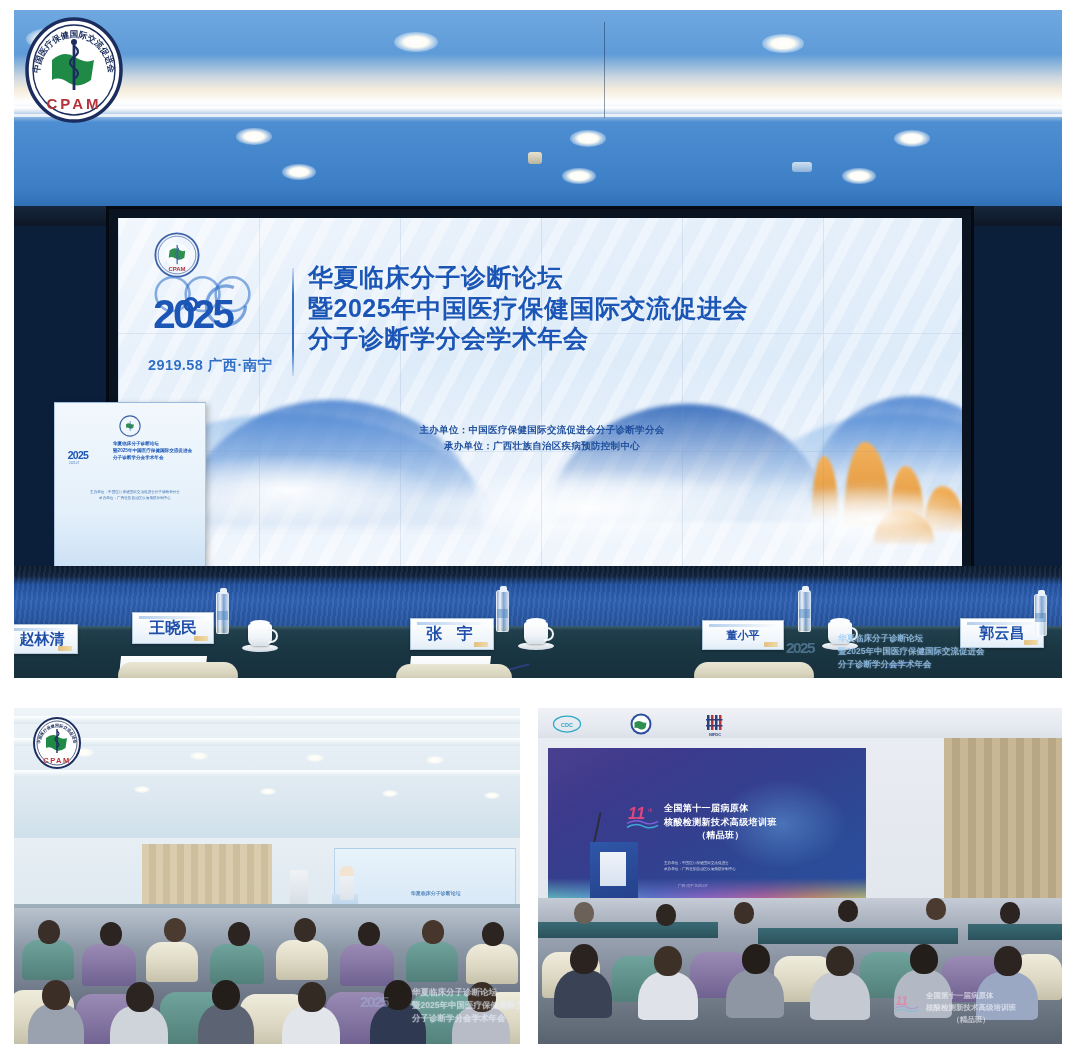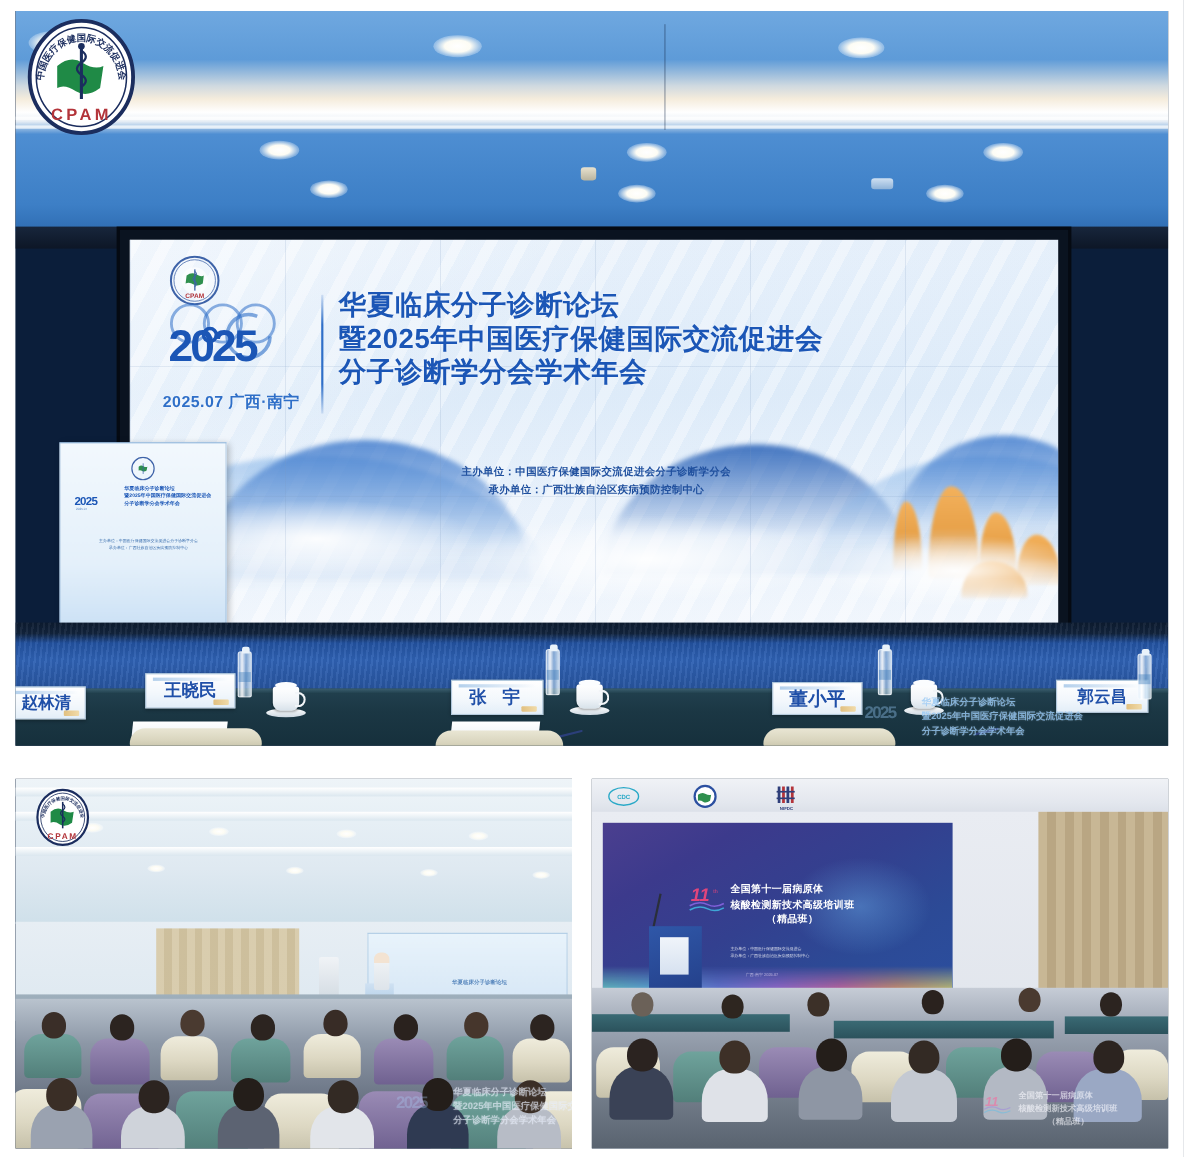--- a/index.html
+++ b/index.html
@@ -455,21 +455,21 @@
           <svg viewBox="0 0 200 110">
             <path d="M12 34 a26 26 0 0 1 52 0 a26 26 0 0 1 -52 0" fill="none" stroke="#2f6fc8" stroke-width="4" opacity=".55"></path>
             <path d="M58 34 a26 26 0 0 1 52 0 a26 26 0 0 1 -52 0" fill="none" stroke="#2f6fc8" stroke-width="4" opacity=".55"></path>
             <path d="M104 34 a26 26 0 0 1 52 0 a26 26 0 0 1 -52 0" fill="none" stroke="#2f6fc8" stroke-width="4" opacity=".55"></path>
             <path d="M150 52 a30 30 0 1 1 -18 -28" fill="none" stroke="#2f6fc8" stroke-width="5" opacity=".6"></path>
             <text x="8" y="86" font-size="62" font-weight="900" fill="#1b56b6" font-family="Liberation Sans, sans-serif" letter-spacing="-4">2025</text>
             <circle cx="66" cy="50" r="9" fill="none" stroke="#1b56b6" stroke-width="5"></circle>
           </svg>
         </div>
 
-        <div class="date-line">2025.07  广西·南宁</div>
+        <div class="date-line">2919.58  广西·南宁</div>
 
         <div class="vdiv"></div>
 
         <div class="title-lines">
           <div class="t-line t1">华夏临床分子诊断论坛</div>
           <div class="t-line t2">暨2025年中国医疗保健国际交流促进会</div>
           <div class="t-line t3">分子诊断学分会学术年会</div>
         </div>
 
         <div class="org-lines">
@@ -515,21 +515,21 @@
     <div class="placard" style="left:-8px;  top:614px; width:72px; height:30px;">
       <span style="font-size:15px">赵林清</span>
     </div>
     <div class="placard" style="left:118px; top:602px; width:82px; height:32px;">
       <span style="font-size:16px">王晓民</span>
     </div>
     <div class="placard" style="left:396px; top:608px; width:84px; height:32px;">
       <span style="font-size:16px;letter-spacing:5px">张 宇</span>
     </div>
     <div class="placard" style="left:688px; top:610px; width:82px; height:30px;">
-      <span style="font-size:17px">董小平</span>
+      <span style="font-size:11px">董小平</span>
     </div>
     <div class="placard" style="left:946px; top:608px; width:84px; height:30px;">
       <span style="font-size:15px">郭云昌</span>
     </div>
 
     <div class="bottle" style="left:202px; top:582px;"></div>
     <div class="bottle" style="left:482px; top:580px;"></div>
     <div class="bottle" style="left:784px; top:580px;"></div>
     <div class="bottle" style="left:1020px;top:584px;"></div>
 

